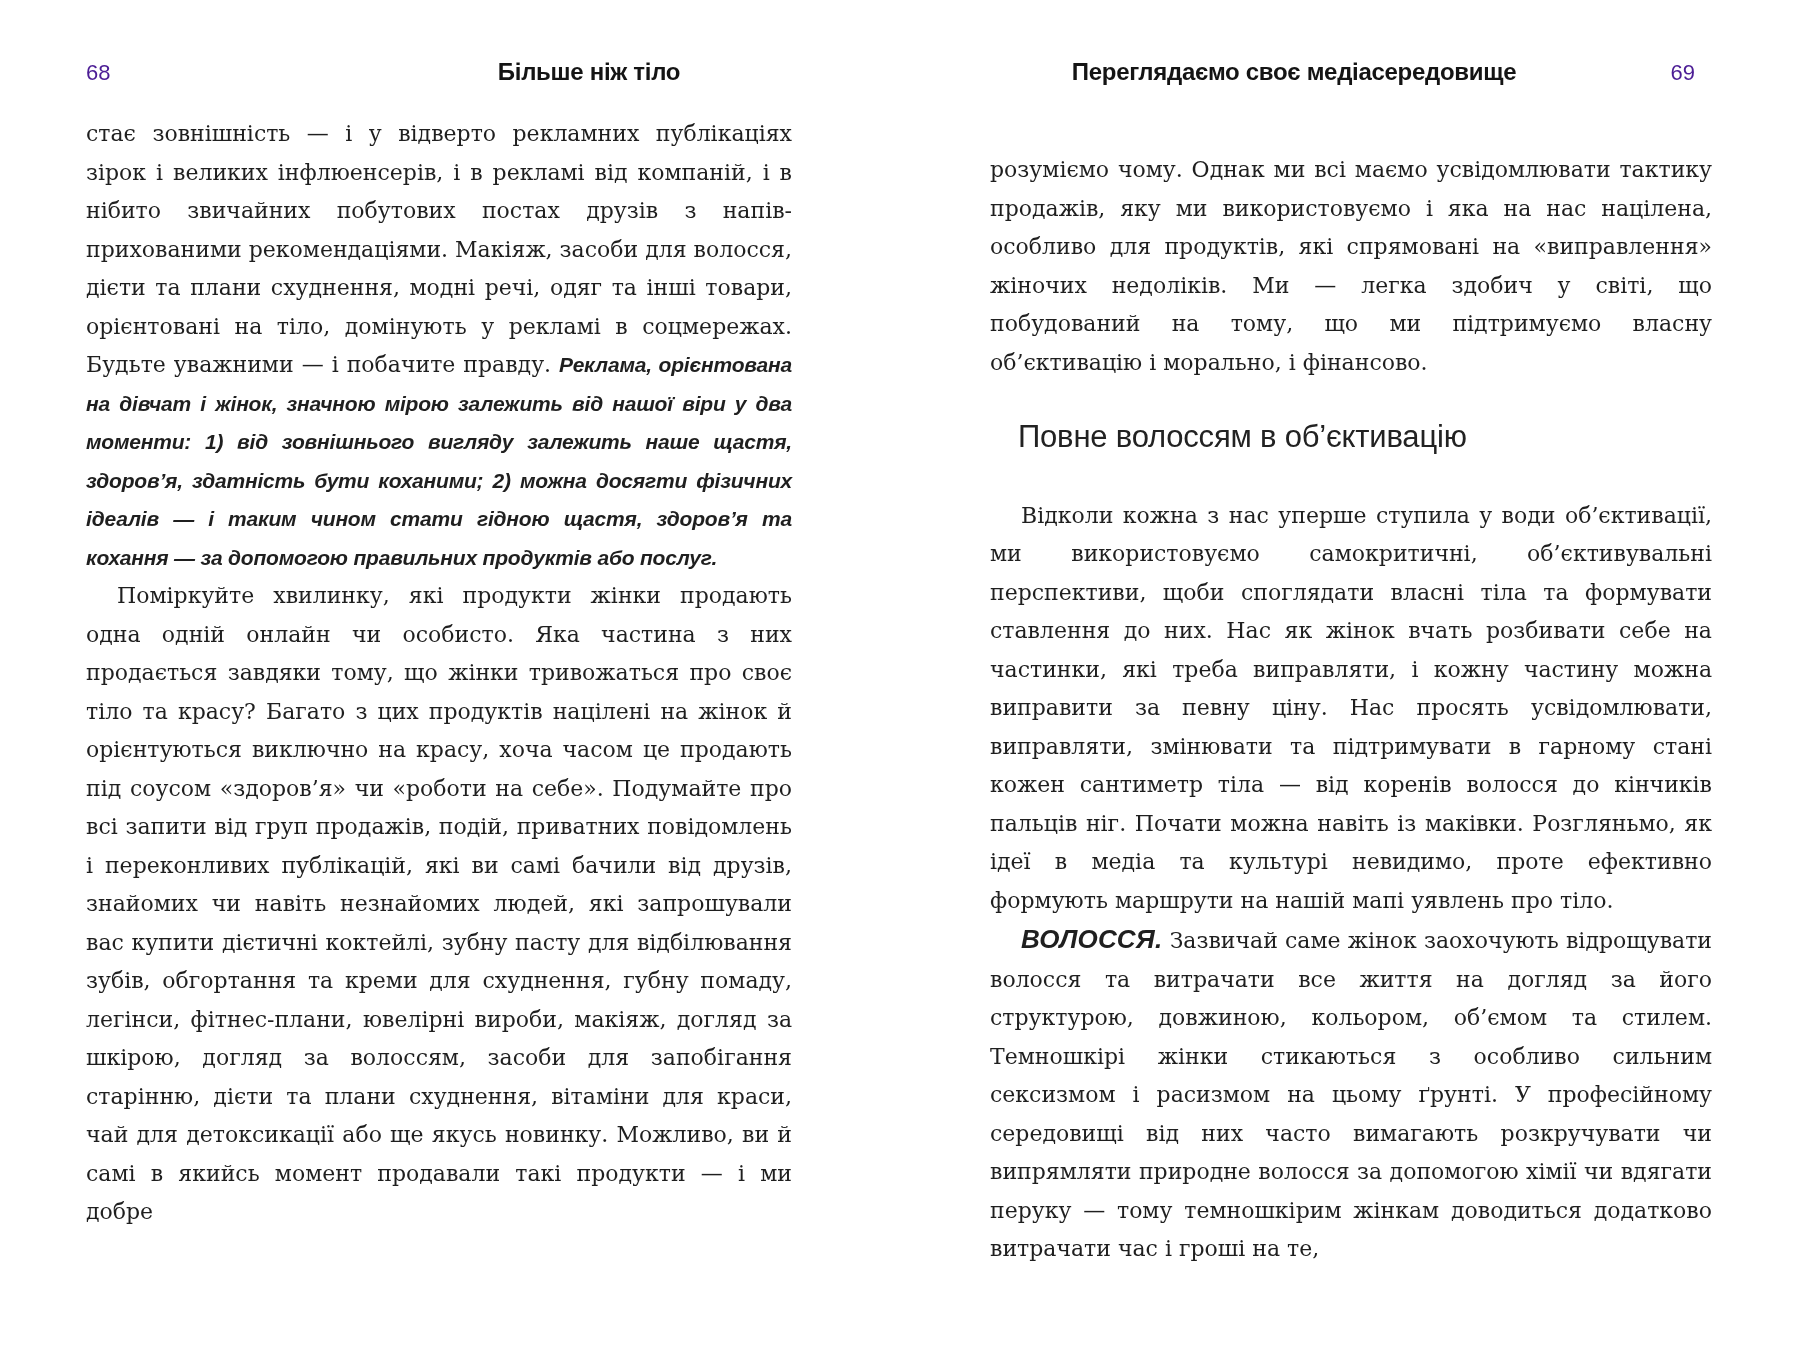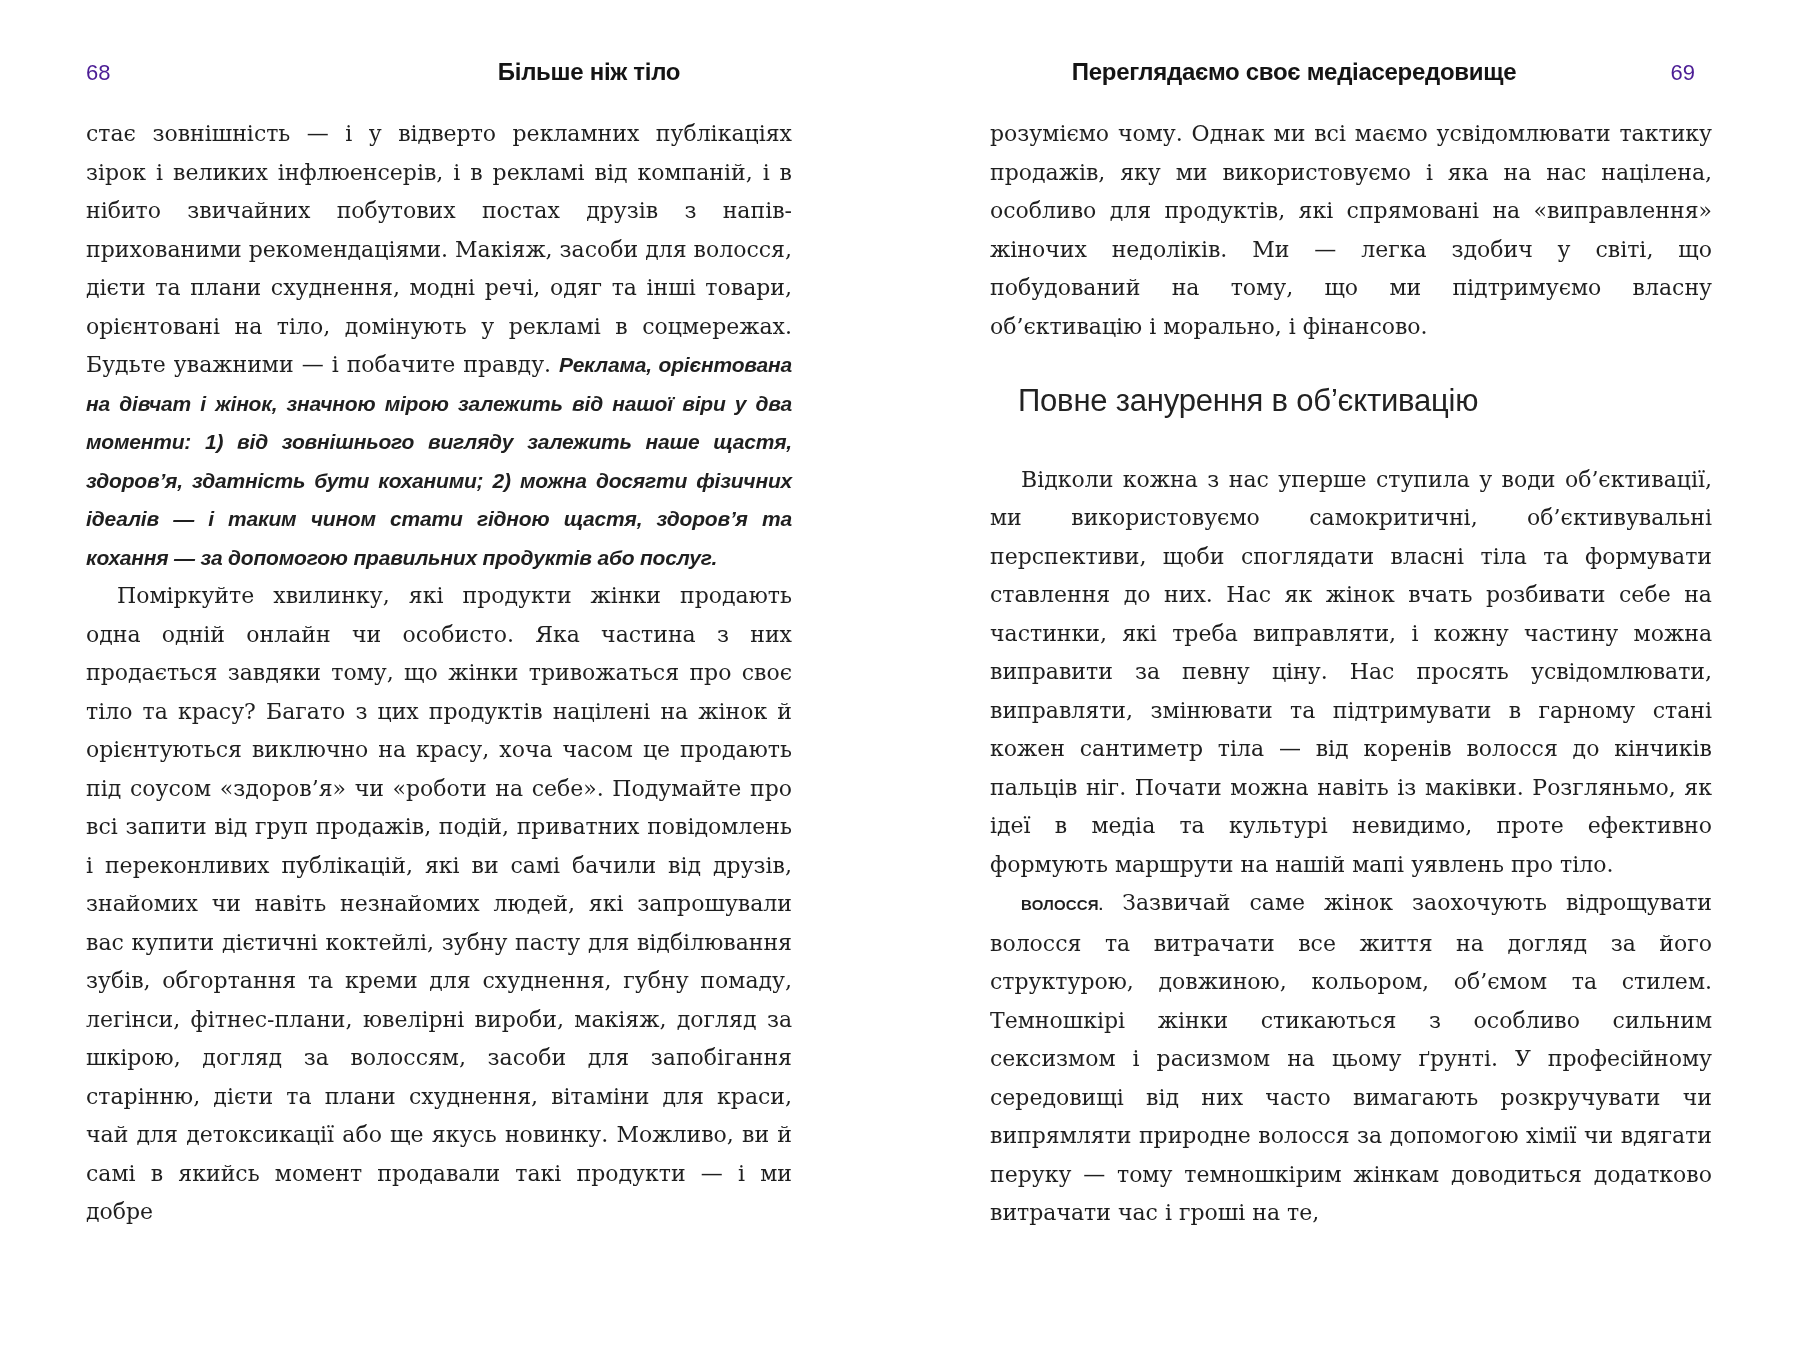--- a/index.html
+++ b/index.html
@@ -43,41 +43,42 @@
     color: #4c1d95;
   }
   .pn-left  { left: 86px; }
   .pn-right { right: 105px; }
   
   .column {
     position: absolute;
     top: 115px;
   }
   .col-left  { left: 86px;  width: 706px; }
-  .col-right { left: 990px; width: 722px; }
+  .col-right { left: 990px; width: 722px; margin-top: 36px; }
   .para {
     margin: 0;
     font-size: 22px;
     line-height: 38.5px;
     text-align: justify;
     hyphens: manual;
   }
   .para.indent { text-indent: 31px; }
   .emph {
     font-family: "Liberation Sans", sans-serif;
     font-weight: 700;
     font-style: italic;
     font-size: 21px;
     letter-spacing: -0.2px;
   }
   .lead-bold {
     font-family: "Liberation Sans", sans-serif;
     font-weight: 700;
-    font-size: 15px;
+    font-size: 26px;
     letter-spacing: 0.2px;
+    font-style: italic;
   }
   .section-heading {
     font-family: "Liberation Sans", sans-serif;
     font-weight: 400;
     font-size: 31px;
     line-height: 1.25;
     letter-spacing: -0.2px;
     color: #222222;
     margin: 36px 0 40px 0;
     padding-left: 28px;
@@ -98,19 +99,19 @@
       <p class="para indent">Поміркуйте хвилинку, які продукти жінки прода­ють одна одній онлайн чи особисто. Яка частина з них продається завдяки тому, що жінки тривожаться про своє тіло та красу? Багато з цих продуктів націлені на жінок й орієнтуються виключно на красу, хоча часом це продають під соусом «здоров’я» чи «роботи на себе». Подумайте про всі запити від груп продажів, подій, приватних повідомлень і переконливих публікацій, які ви самі бачили від друзів, знайомих чи навіть незнайо­мих людей, які запрошували вас купити дієтичні кок­тейлі, зубну пасту для відбілювання зубів, обгортання та креми для схуднення, губну помаду, легінси, фітнес-плани, ювелірні вироби, макіяж, догляд за шкірою, догляд за волоссям, засоби для запобігання старінню, дієти та плани схуднення, вітаміни для краси, чай для детоксикації або ще якусь новинку. Можливо, ви й самі в якийсь момент продавали такі продукти — і ми добре</p>
     </div>
   </section>
 
   <section>
     <div class="running-head rh-right">Переглядаємо своє медіасередовище</div>
     <span class="pagenum pn-right">69</span>
 
     <div class="column col-right">
       <p class="para">розуміємо чому. Однак ми всі маємо усвідомлювати тактику продажів, яку ми використовуємо і яка на нас націлена, особливо для продуктів, які спрямовані на «виправлення» жіночих недоліків. Ми — легка здобич у світі, що побудований на тому, що ми підтримуємо власну об’єктивацію і морально, і фінансово.</p>
-      <h2 class="section-heading">Повне занурення в об’єктивацію</h2>
+      <h2 class="section-heading">Повне волоссям в об’єктивацію</h2>
       <p class="para indent">Відколи кожна з нас уперше ступила у води об’єк­тивації, ми використовуємо самокритичні, об’єкти­вувальні перспективи, щоби споглядати власні тіла та формувати ставлення до них. Нас як жінок вчать розбивати себе на частинки, які треба виправляти, і кожну частину можна виправити за певну ціну. Нас просять усвідомлювати, виправляти, змінювати та підтримувати в гарному стані кожен сантиметр тіла — від коренів волосся до кінчиків пальців ніг. Почати можна навіть із маківки. Розгляньмо, як ідеї в медіа та культурі невидимо, проте ефективно формують марш­рути на нашій мапі уявлень про тіло.</p>
       <p class="para indent"><span class="lead-bold">ВОЛОССЯ.</span><span> Зазвичай саме жінок заохочують відрощу­вати волосся та витрачати все життя на догляд за його структурою, довжиною, кольором, об’ємом та стилем. Темношкірі жінки стикаються з особливо сильним сексизмом і расизмом на цьому ґрунті. У професій­ному середовищі від них часто вимагають розкручу­вати чи випрямляти природне волосся за допомогою хімії чи вдягати перуку — тому темношкірим жінкам доводиться додатково витрачати час і гроші на те,</span></p>
     </div>
   </section>
 
 </div>
 
 </body></html>

